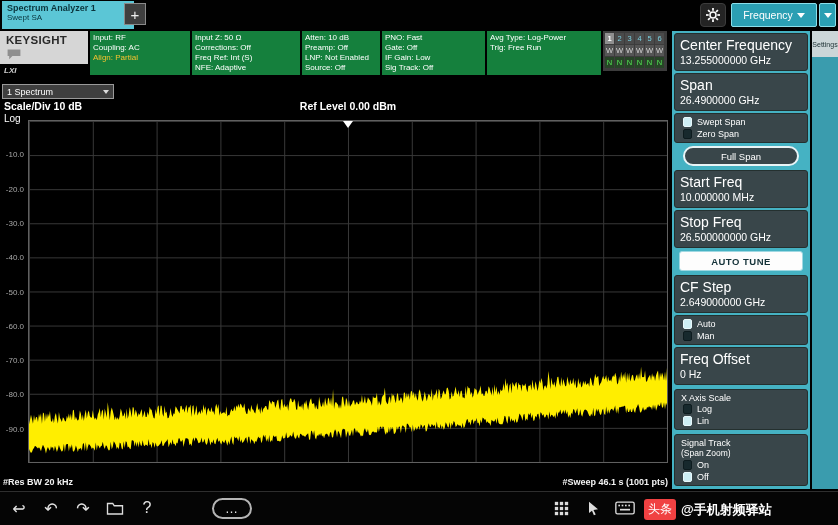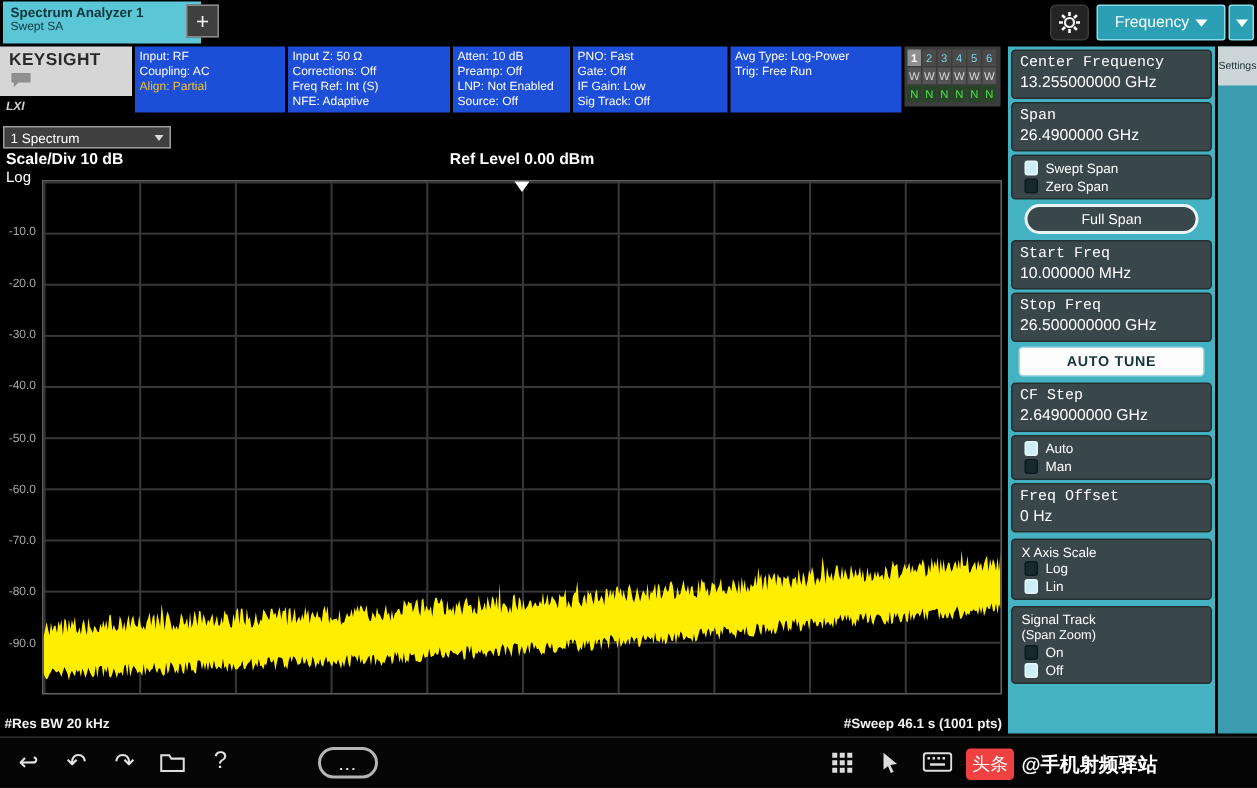--- a/index.html
+++ b/index.html
@@ -18,21 +18,21 @@
   .add-tab { position:absolute; left:124px; top:3px; width:22px; height:22px; background:#3f3f3f; border:1px solid #8a8a8a; color:#f0f0f0; font-size:15px; line-height:1; }
   .gear-btn { position:absolute; left:700px; top:3px; width:26px; height:24px; background:#242424; border:1px solid #3c3c3c; border-radius:4px; display:flex; align-items:center; justify-content:center; }
   .menu-btn { position:absolute; left:731px; top:3px; width:86px; height:24px; background:#2b9fb3; border:1px solid #8adeea; border-radius:2px; color:#fff; font-size:10.5px; display:flex; align-items:center; justify-content:center; gap:4px; }
   .panel-btn { position:absolute; left:819px; top:3px; width:17px; height:24px; background:#2b9fb3; border:1px solid #8adeea; border-radius:2px; display:flex; align-items:center; justify-content:center; }
   .caret { width:0; height:0; border-left:4px solid transparent; border-right:4px solid transparent; border-top:5px solid #fff; }
 
   
   .header { position:absolute; left:0; top:31px; width:670px; height:46px; display:flex; gap:2px; align-items:flex-start; }
   .ks-block { width:88px; height:33px; background:#d6d6d6; padding:3px 6px 2px; }
   .ks-text { font-size:11.5px; font-weight:bold; color:#2a2a2a; letter-spacing:0.3px; display:block; }
-  .hblock { background:#1d4ed8; height:44px; padding:2px 3px; font-size:8px; line-height:10px; color:#fff; overflow:hidden; cursor:pointer; }
+  .hblock { background:#15803d; height:44px; padding:2px 3px; font-size:8px; line-height:10px; color:#fff; overflow:hidden; cursor:pointer; }
   .b1{width:100px} .b2{width:108px} .b3{width:78px} .b4{width:103px} .b5{width:114px}
   .warn { color:#f4c230; }
   .b6 { width:64px; height:40px; background:#3c3c3c; padding:2px; display:flex; flex-direction:column; gap:1px; cursor:default; }
   .tg-row { display:flex; gap:1px; }
   .tg-cell { width:9px; height:11px; font-size:7.5px; line-height:11px; text-align:center; background:#555; color:#d6d6d6; cursor:pointer; }
   .tg-num { color:#79d2e2; background:#4a4a4a; }
   .tg-active { background:#8f8f8f; color:#fff; font-weight:bold; }
   .tg-n { background:#274427; color:#52e052; }
   .lxi { position:absolute; left:4px; top:66px; font-size:8px; font-style:italic; font-weight:bold; color:#cfcfcf; }
 
@@ -57,21 +57,21 @@
   
   .foot { position:absolute; left:3px; width:665px; display:flex; font-size:9px; font-weight:bold; color:#f2f2f2; }
   .r1 { top:465px; } .r2 { top:477px; }
   .f-left { flex:1; text-align:left; }
   .f-center { flex:1.3; text-align:center; }
   .f-right { flex:1; text-align:right; }
 
   
   .sidebar { position:absolute; left:672px; top:31px; width:138px; height:458px; background:#45b2c3; padding:2px; }
   .vbtn { background:#39464a; border:1px solid #24302f; border-radius:3px; padding:3px 5px 4px; margin-bottom:2px; cursor:pointer; }
-  .vbtn .lbl { display:block; font-size:10px;font-family:Liberation Mono, monospace; }
+  .vbtn .lbl { display:block; font-size:14px; }
   .vbtn .val { display:block; font-size:10.5px; margin-top:1px; }
   .tbox { background:#39464a; border:1px solid #24302f; border-radius:3px; padding:2px; margin-bottom:2px; }
   .trow { display:flex; align-items:center; gap:5px; padding:1px 2px 1px 6px; cursor:pointer; }
   .tind { width:9px; height:10px; border-radius:2px; background:#17292d; border:1px solid #0d1b1e; }
   .trow.selected .tind { background:#cdeef4; border-color:#e8f8fb; }
   .tlbl { font-size:9px; }
   .sec-lbl { display:block; font-size:9px; padding:1px 4px 0; }
   .sec-lbl2 { display:block; font-size:8.5px; padding:0 4px 1px; }
   .fullspan { display:block; width:116px; margin:3px auto 4px; height:20px; background:#39464a; border:2px solid #e8f4f6; border-radius:10px; color:#fff; font-size:9.5px; }
   .autotune { display:block; width:124px; margin:3px auto 4px; height:20px; background:#fdfdfd; border:1px solid #9fd8e2; border-radius:3px; color:#15333a; font-size:9.5px; font-weight:bold; letter-spacing:0.5px; }

